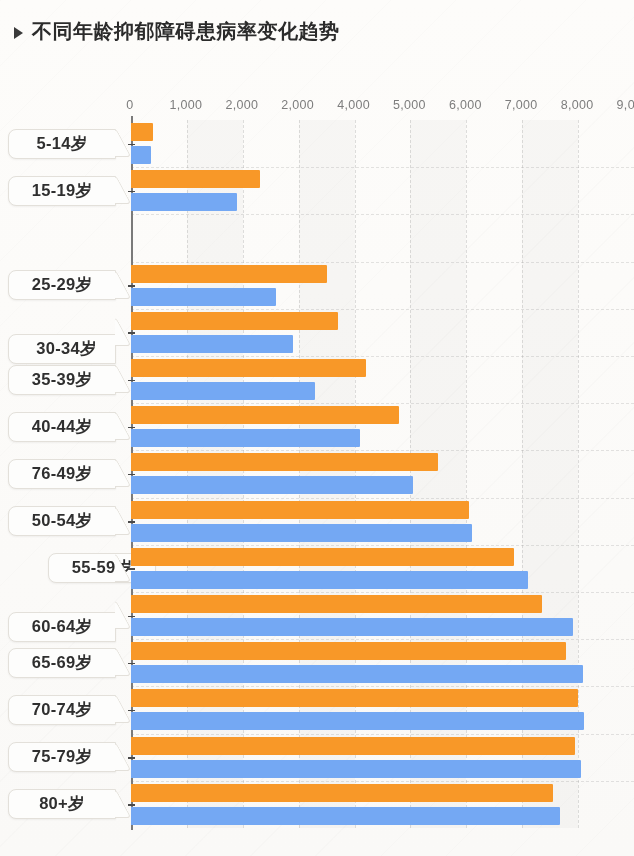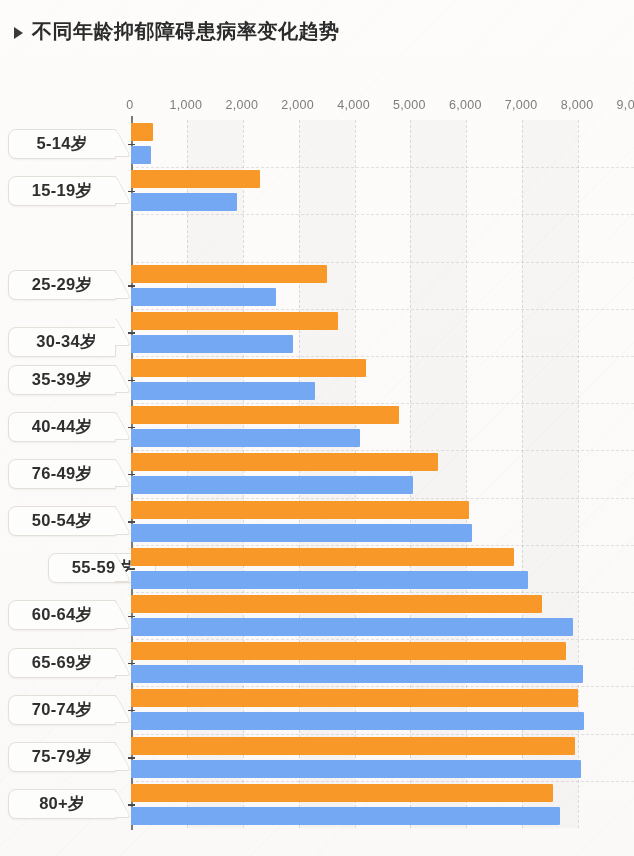--- a/index.html
+++ b/index.html
@@ -169,21 +169,21 @@
           <div class="bar blue" style="background: rgb(116, 168, 243); width: 106.189px; top: 26.1px;"></div>
         </div>
         <div class="row" style="top: 141.6px; height: 47.2px;">
           <div class="tag" style="top: 8.6px;">25-29岁</div>
           <div class="tag-point" style="top: 8.6px;"></div>
           <div class="leader" style="top: 23.6px;"></div>
           <div class="bar orange" style="background: rgb(248, 152, 40); width: 195.611px; top: 3.1px;"></div>
           <div class="bar blue" style="background: rgb(116, 168, 243); width: 145.311px; top: 26.1px;"></div>
         </div>
         <div class="row" style="top: 188.8px; height: 47.2px;">
-          <div class="tag" style="top: 18px; padding-left: 9px;">30-34岁</div>
+          <div class="tag" style="top: 25px; padding-left: 9px;">30-34岁</div>
           <div class="tag-point" style="top: 8.6px;"></div>
           <div class="leader" style="top: 23.6px;"></div>
           <div class="bar orange" style="background: rgb(248, 152, 40); width: 206.789px; top: 3.1px;"></div>
           <div class="bar blue" style="background: rgb(116, 168, 243); width: 162.078px; top: 26.1px;"></div>
         </div>
         <div class="row" style="top: 236px; height: 47.2px;">
           <div class="tag" style="top: 8.6px;">35-39岁</div>
           <div class="tag-point" style="top: 8.6px;"></div>
           <div class="leader" style="top: 23.6px;"></div>
           <div class="bar orange" style="background: rgb(248, 152, 40); width: 234.733px; top: 3.1px;"></div>
@@ -211,21 +211,21 @@
           <div class="bar blue" style="background: rgb(116, 168, 243); width: 340.922px; top: 26.1px;"></div>
         </div>
         <div class="row" style="top: 424.8px; height: 47.2px;">
           <div class="tag" style="top: 8.6px; margin-left: 40px;">55-59岁</div>
           <div class="tag-point" style="top: 8.6px;"></div>
           <div class="leader" style="top: 23.6px;"></div>
           <div class="bar orange" style="background: rgb(248, 152, 40); width: 382.839px; top: 3.1px;"></div>
           <div class="bar blue" style="background: rgb(116, 168, 243); width: 396.811px; top: 26.1px;"></div>
         </div>
         <div class="row" style="top: 472px; height: 47.2px;">
-          <div class="tag" style="top: 8px;">60-64岁</div>
+          <div class="tag" style="top: 20px;">60-64岁</div>
           <div class="tag-point" style="top: 8.6px;"></div>
           <div class="leader" style="top: 23.6px;"></div>
           <div class="bar orange" style="background: rgb(248, 152, 40); width: 410.783px; top: 3.1px;"></div>
           <div class="bar blue" style="background: rgb(116, 168, 243); width: 441.522px; top: 26.1px;"></div>
         </div>
         <div class="row" style="top: 519.2px; height: 47.2px;">
           <div class="tag" style="top: 8.6px;">65-69岁</div>
           <div class="tag-point" style="top: 8.6px;"></div>
           <div class="leader" style="top: 23.6px;"></div>
           <div class="bar orange" style="background: rgb(248, 152, 40); width: 434.816px; top: 3.1px;"></div>

